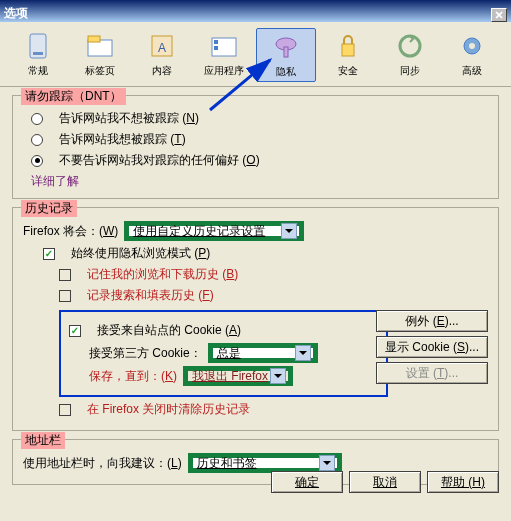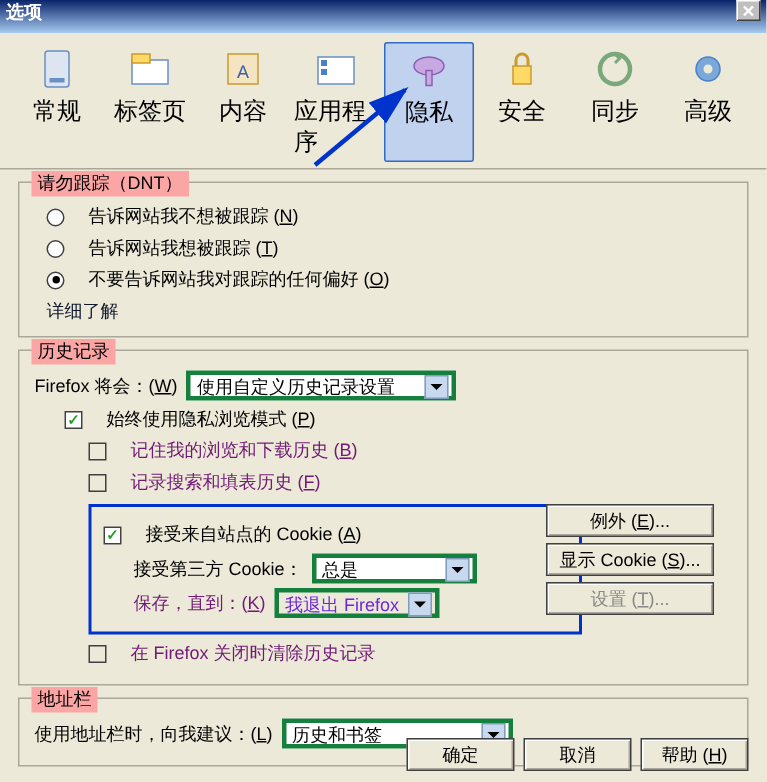--- a/index.html
+++ b/index.html
@@ -1,48 +1,48 @@
 <!DOCTYPE html>
 <html><head>
 <meta charset="utf-8">
 <style>
 * { box-sizing: border-box; margin: 0; padding: 0; font-family: "Microsoft YaHei", SimSun, sans-serif; font-size: 12px; }
 body { background: #ece9d8; width: 511px; height: 521px; overflow: hidden; position: relative; }
-.titlebar { background: linear-gradient(#0a246a, #a6caf0); color: #fff; height: 22px; display: flex; align-items: flex-start; padding: 0 4px; justify-content: space-between; }
+.titlebar { background: linear-gradient(#0a246a, #a6caf0); color: #fff; height: 22px; display: flex; align-items: flex-end; padding: 0 4px; justify-content: space-between; }
 .titlebar-text { font-weight: bold; }
 .close-btn { width: 16px; height: 14px; background: #c0c0c0; border: 1px solid #fff; border-right-color: #404040; border-bottom-color: #404040; display: flex; align-items: center; justify-content: center; font-family: Arial; font-size: 11px; font-weight: bold; cursor: pointer; }
 .toolbar { display: flex; padding: 6px 8px 4px; gap: 2px; border-bottom: 1px solid #aca899; }
 .tool-item { display: flex; flex-direction: column; align-items: center; width: 60px; padding: 2px; cursor: pointer; }
 .tool-item.selected { background: #c1d2ee; border: 1px solid #316ac5; border-radius: 2px; align-items: center; }
 .tool-icon { width: 32px; height: 32px; display: flex; align-items: center; justify-content: center; }
-.tool-label { font-size: 16px; margin-top: 2px; }
+.tool-label { font-size: 10px; margin-top: 2px; }
 .content { padding: 8px 12px; position: relative; }
 .fieldset { border: 1px solid #aca899; padding: 10px 10px 8px; margin-bottom: 8px; position: relative; }
 .legend { position: absolute; top: -8px; left: 8px; background: #fca5a5; padding: 0 4px; }
 .radio-row, .check-row { display: flex; align-items: center; margin: 4px 0 4px 8px; gap: 16px; }
 .radio { width: 12px; height: 12px; border-radius: 50%; border: 1px solid #404040; background: #fff; display: flex; align-items: center; justify-content: center; cursor: pointer; }
 .radio.checked::after { content: ""; width: 5px; height: 5px; border-radius: 50%; background: #000; }
 .checkbox { width: 12px; height: 12px; border: 1px solid #404040; background: #fff; display: flex; align-items: center; justify-content: center; cursor: pointer; font-size: 10px; color: #21a121; font-weight: bold; }
 .checkbox.disabled { background: #ece9d8; }
-.link { color: #0f172a; cursor: pointer; margin-left: 8px; }
+.link { color: #701a75; cursor: pointer; margin-left: 8px; }
 .hotkey { text-decoration: underline; }
 .row { display: flex; align-items: center; gap: 6px; margin: 3px 0; }
-.select { border: 3px solid #15803d; background: #fff; height: 20px; display: flex; padding: 0 2px 0 4px; cursor: pointer; }
-.select.disabled { background: #ece9d8; color: #6d28d9; }
+.select { border: 5px solid #15803d; background: #fff; height: 20px; display: flex; align-items: center; padding: 0 2px 0 4px; cursor: pointer; text-decoration: underline; }
+.select.disabled { background: #ece9d8; color: #7f1d1d; }
 .select-arrow { margin-left: auto; width: 16px; height: 16px; background: #c8d8ef; border: 1px solid #7f9db9; display: flex; align-items: center; justify-content: center; }
 .select-arrow::after { content: ""; border: 4px solid transparent; border-top-color: #000; margin-top: 4px; }
-.disabled-text { color: #701a75; }
+.disabled-text { color: #b91c1c; }
 .blue-box { border: 2px solid #0033cc; padding: 6px 8px; margin: 4px 0; }
 .btn { border: 1px solid #404040; background: #ece9d8; padding: 2px 8px; min-width: 72px; height: 22px; cursor: pointer; box-shadow: inset 1px 1px 0 #fff, inset -1px -1px 0 #aca899; }
 .btn.disabled { color: #888; cursor: default; }
-.side-btns { position: absolute; right: 12px; top: 0; display: flex; flex-direction: column; gap: 4px; }
+.side-btns { position: absolute; right: 0; top: 0; display: flex; flex-direction: column; gap: 4px; }
 .cookie-section { position: relative; padding-right: 100px; margin-top: 6px; }
 .indent { margin-left: 20px; }
 .indent2 { margin-left: 36px; }
-.bottom-btns { position: absolute; bottom: 7px; right: 12px; display: flex; gap: 6px; }
+.bottom-btns { position: absolute; bottom: 28px; right: 12px; display: flex; gap: 6px; text-decoration: underline; }
 .arrow { position: absolute; left: 205px; top: 55px; pointer-events: none; z-index: 10; }
 </style>
 </head>
 <body>
 
 <div class="titlebar">
   <span class="titlebar-text">选项</span>
   <div class="close-btn">✕</div>
 </div>
 

